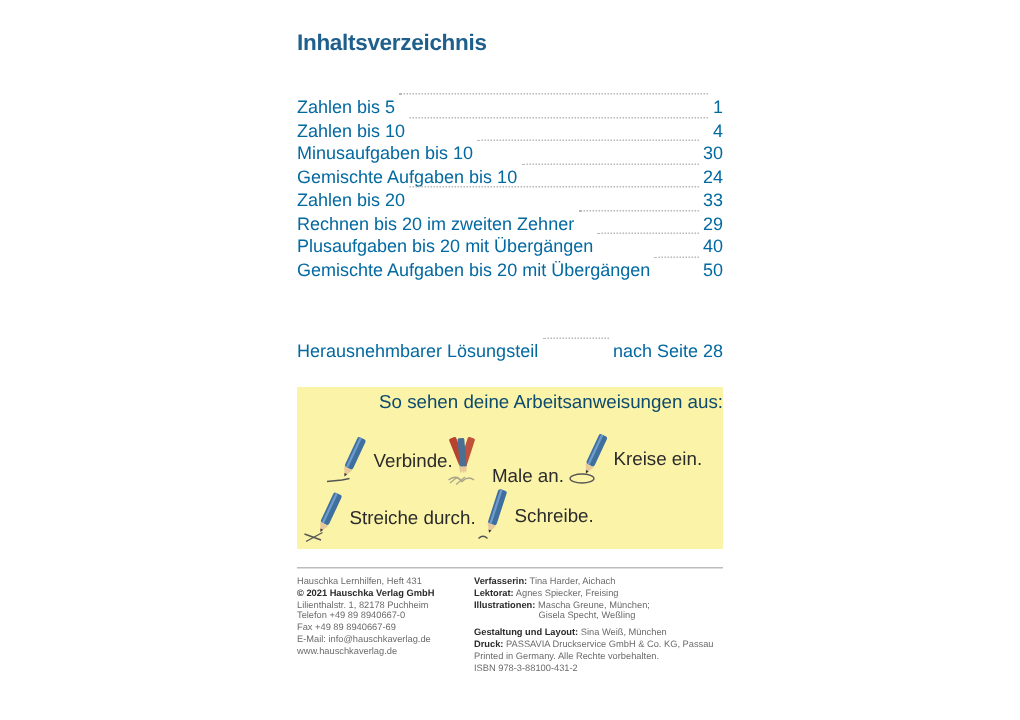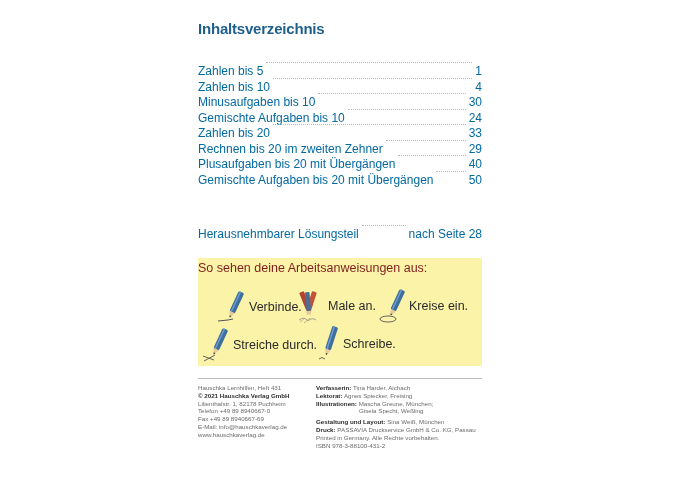--- a/index.html
+++ b/index.html
@@ -69,23 +69,23 @@
     top: 258px;
     width: 284px;
     height: 108px;
     background: #fbf3a8;
   }
   .instr-heading {
     position: absolute;
     left: 0;
     width: 284px;
     top: 3px;
-    text-align: left;
+    text-align: right;
     font-size: 12.5px;
-    color: #7f1d1d;
+    color: #0c4a6e;
   }
   .instr-item {
     position: absolute;
     display: flex;
     align-items: center;
     font-size: 12.5px;
     color: #2b2b2b;
     white-space: nowrap;
   }
   .instr-item svg { display: block; margin-right: 3px; }
@@ -180,21 +180,21 @@
             <rect x="17" y="1" width="6" height="22" rx="1.5" fill="#3f6f9e"></rect>
             <rect x="18.2" y="1" width="1.5" height="22" fill="#6f9ccb"></rect>
             <polygon points="17,23 23,23 20,29" fill="#e8c99a"></polygon>
             <polygon points="19,27 21,27 20,29" fill="#333"></polygon>
           </g>
         </svg>
       </span>
       <span>Verbinde.</span>
     </div>
 
-    <div class="instr-item" style="left:98px; top:30px;">
+    <div class="instr-item" style="left:98px; top:30px;align-items:flex-end;">
       <span>
         <svg width="26" height="36" viewBox="0 0 26 36">
           <path d="M3 32 Q8 28 12 33 Q16 29 20 32" stroke="#a9a38a" stroke-width="1" fill="none"></path>
           <path d="M4 34 L9 30 M8 35 L14 30" stroke="#a9a38a" stroke-width="0.8" fill="none"></path>
           <g transform="rotate(-22 13 16)">
             <rect x="8" y="2" width="5" height="20" rx="1" fill="#b5432f"></rect>
             <polygon points="8,22 13,22 10.5,27" fill="#e8c99a"></polygon>
           </g>
           <g transform="rotate(18 14 16)">
             <rect x="12" y="3" width="5" height="20" rx="1" fill="#c0513a"></rect>

